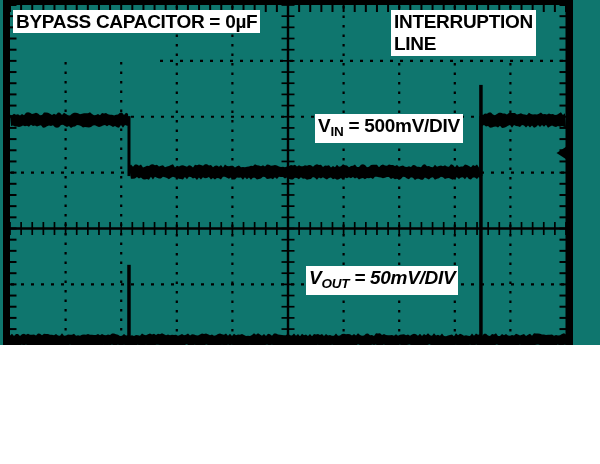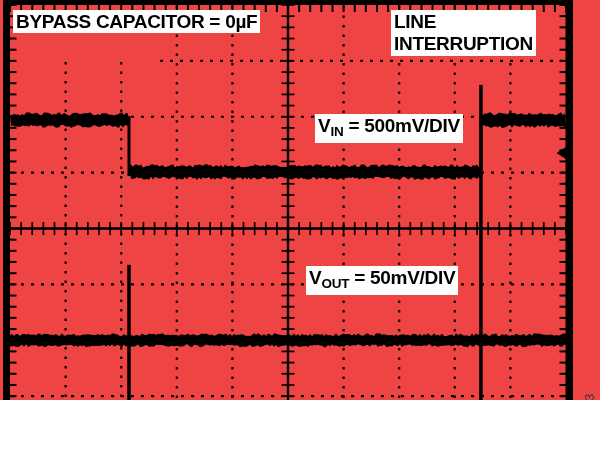--- a/index.html
+++ b/index.html
@@ -1,16 +1,16 @@
 <!DOCTYPE html>
 <html><head>
 <meta charset="utf-8">
 <style>
   html,body{margin:0;padding:0;background:#fff;}
-  #stage{position:relative;width:600px;height:400px;background:#ef4444;overflow:hidden;
+  #stage{position:relative;width:600px;height:345px;background:#0f766e;overflow:hidden;
          font-family:"Liberation Sans", sans-serif;}
   #scope-svg{position:absolute;left:0;top:0;}
   .lbl{position:absolute;background:#ffffff;color:#000;font-weight:bold;font-size:19px;
        letter-spacing:-0.3px;line-height:21px;padding:1px 3px;white-space:nowrap;}
   .lbl .sub{font-size:13.5px;vertical-align:-4px;letter-spacing:-0.2px;text-align:right;}
   #title-right span{display:block;}
 </style>
 </head>
 <body>
 
@@ -334,22 +334,22 @@
     <g id="g-arrow">
         <polygon points="556.5,153.06875 567,146.31875 567,159.81875" fill="#000"></polygon>
         <rect x="566" y="151.76874999999998" width="7" height="2.6" fill="#000"></rect>
       </g>
     <text id="fig-num" transform="translate(594,456) rotate(-90)" font-size="12.5" font-family="Liberation Sans, sans-serif" letter-spacing="0.3" fill="#3a3a3a">04500-033</text>
   </svg>
 
   <div class="lbl" id="title-left" style="left:13px;top:10px;">BYPASS CAPACITOR = 0µF</div>
 
   <div class="lbl" id="title-right" style="left:391px;top:10px;line-height:22px;">
+    <span>INTERRUPTION</span>
     <span>LINE</span>
-    <span>INTERRUPTION</span>
   </div>
 
   <div class="lbl" id="vin-label" style="left:315px;top:114px;"><span>V</span><span class="sub">IN</span><span> = 500mV/DIV</span></div>
 
-  <div class="lbl" id="vout-label" style="left:306px;top:266px;"><span>V</span><span class="sub">OUT</span><span> = 50mV/DIV</span></div>
+  <div class="lbl" id="vout-label" style="left:306px;top:266px;font-style:italic;"><span>V</span><span class="sub">OUT</span><span> = 50mV/DIV</span></div>
 
 
 </div>
 
 </body></html>

